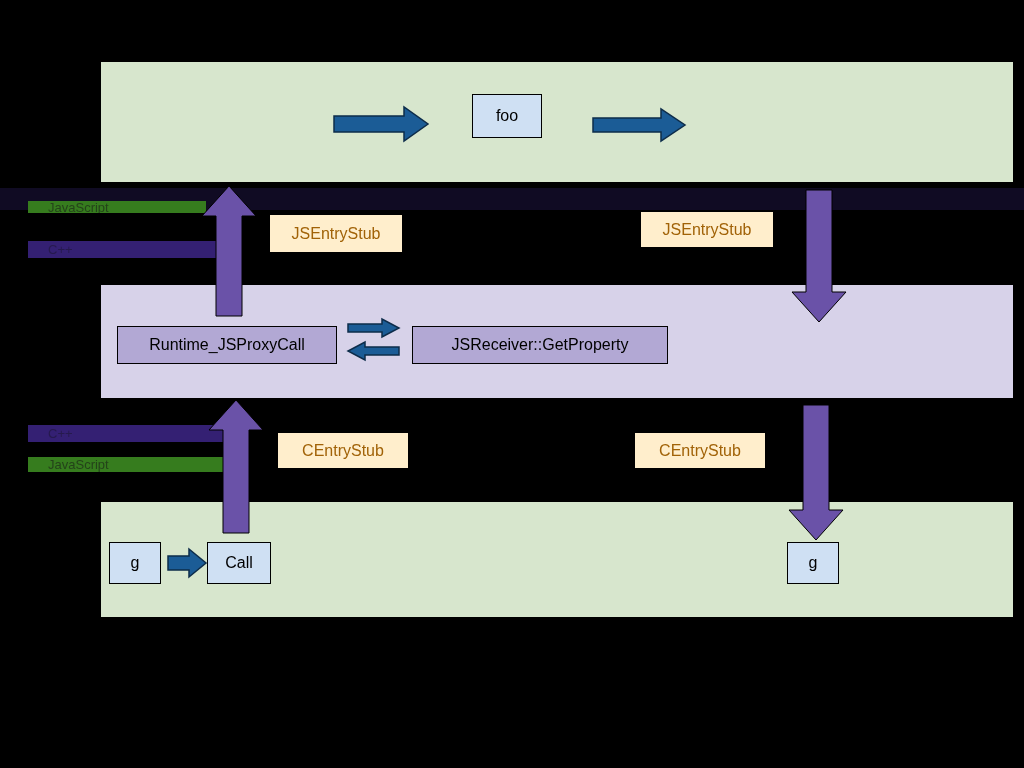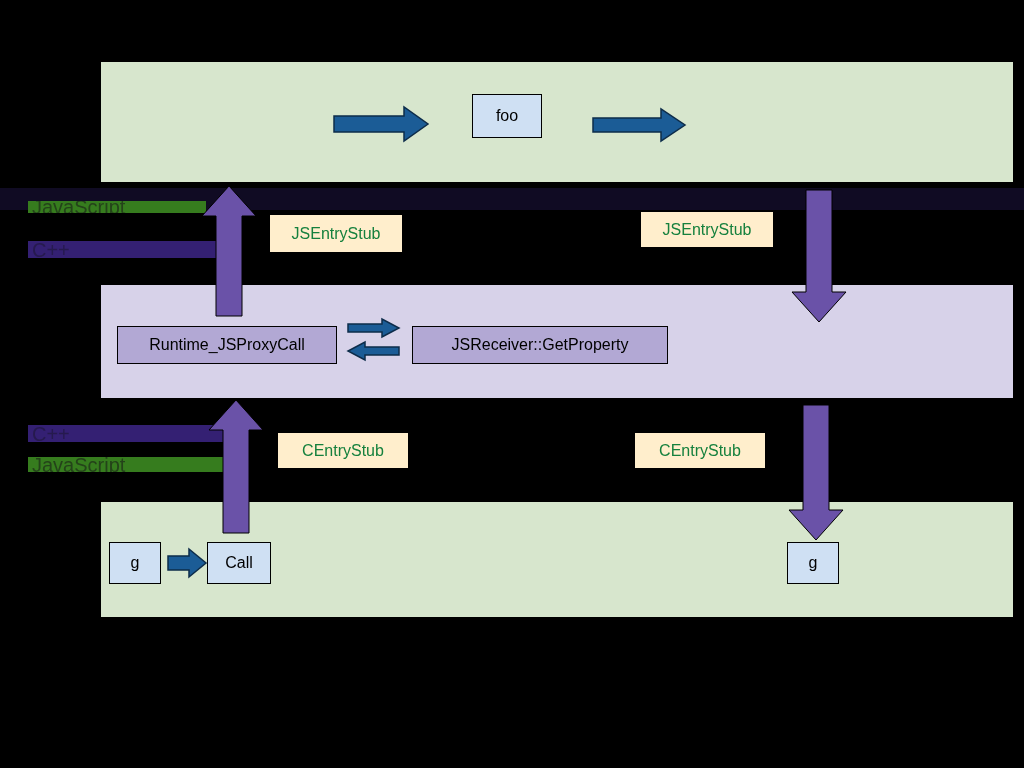--- a/index.html
+++ b/index.html
@@ -24,22 +24,22 @@
   .band-js      { background: #d7e6cd; }
   .band-cpp     { background: #d7d2e9; }
   .band-navy    { background: #100b23; }
 
   
   .legend-bar {
     position: absolute;
     box-sizing: border-box;
     display: flex;
     align-items: center;
-    padding-left: 4px;
-    font-size: 20px;
+    padding-left: 20px;
+    font-size: 13px;
     line-height: 1;
     white-space: nowrap;
     overflow: hidden;
   }
   .legend-green { background: #367c1e; color: #24431a; }
   .legend-purple{ background: #342073; color: #261a4e; }
 
   
   .nodebox {
     position: absolute;
@@ -58,21 +58,21 @@
   
   .stublabel {
     position: absolute;
     box-sizing: border-box;
     display: flex;
     align-items: center;
     justify-content: center;
     background: #ffeecc;
     border: none;
     font-size: 16px;
-    color: #15803d;
+    color: #a16207;
     white-space: nowrap;
   }
 
   
   .svg-layer {
     position: absolute;
     left: 0; top: 0;
     width: 1024px;
     height: 768px;
     pointer-events: none;

